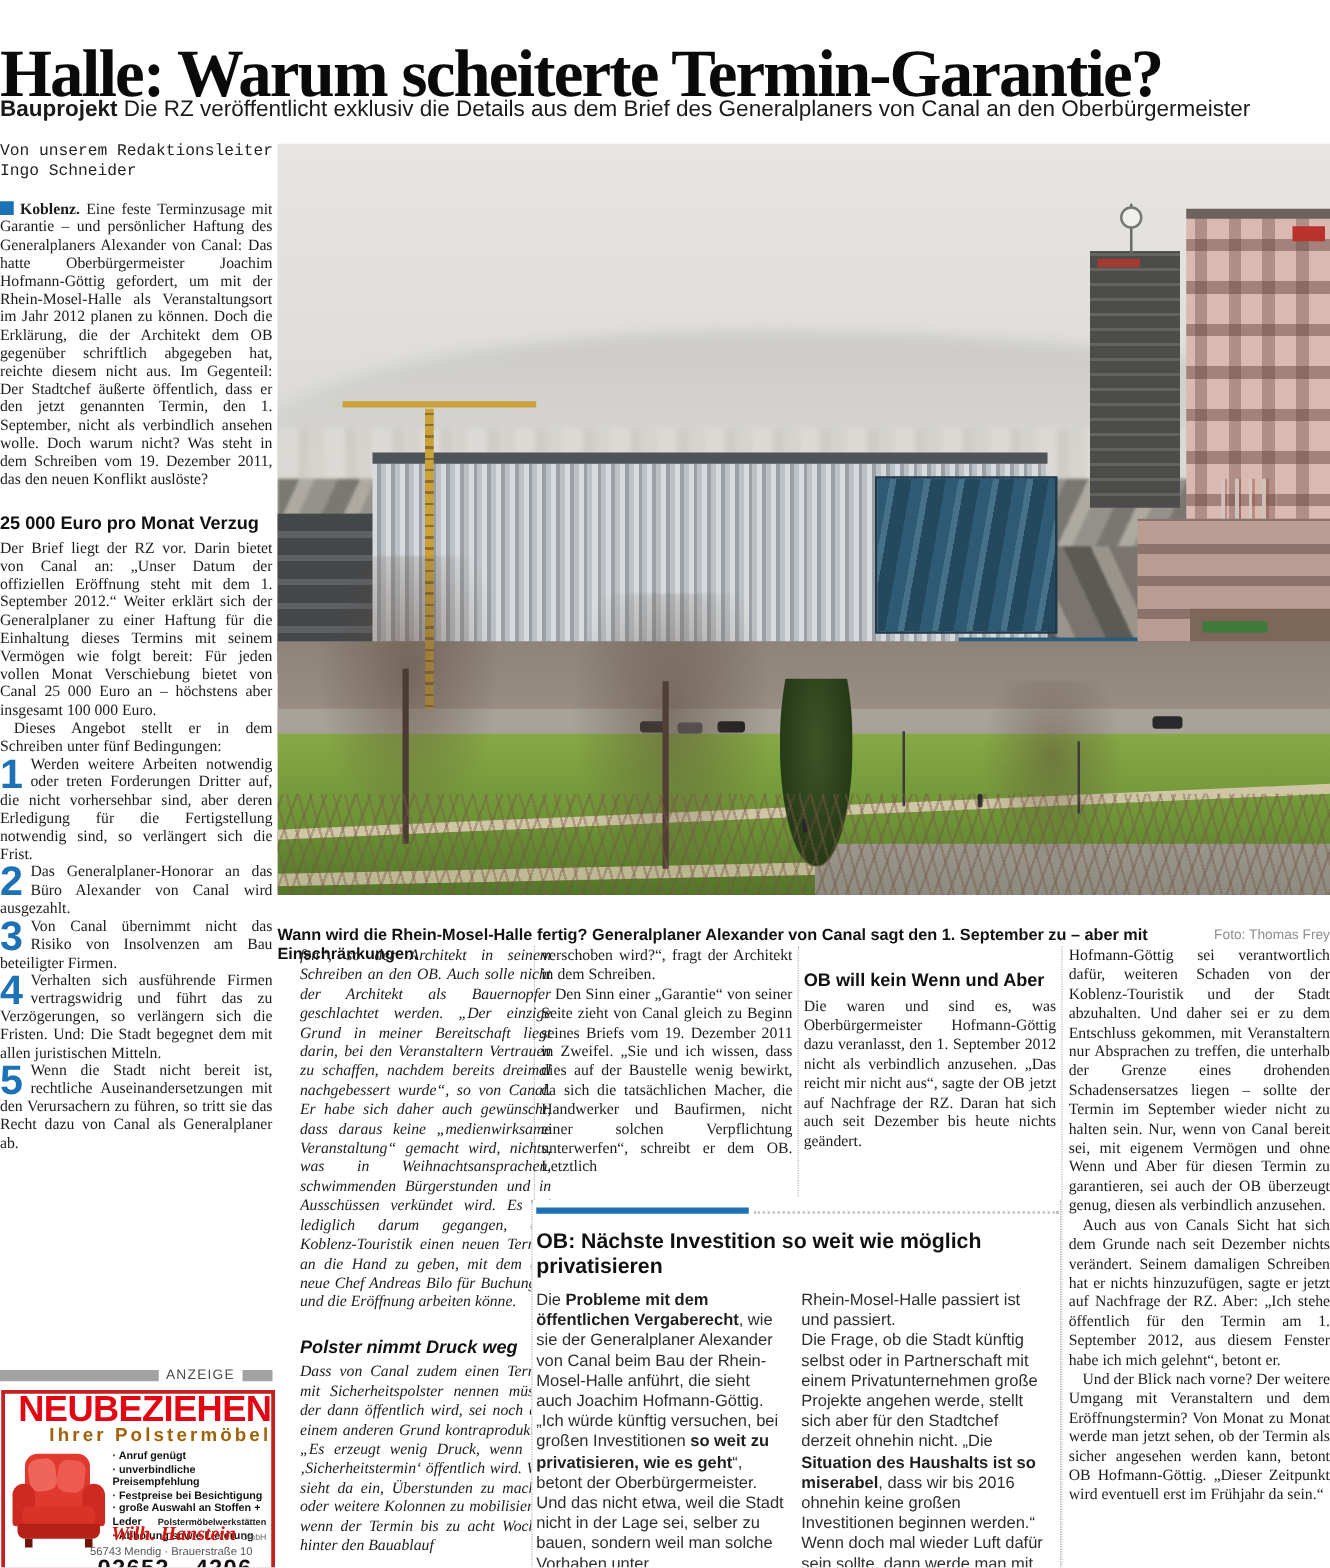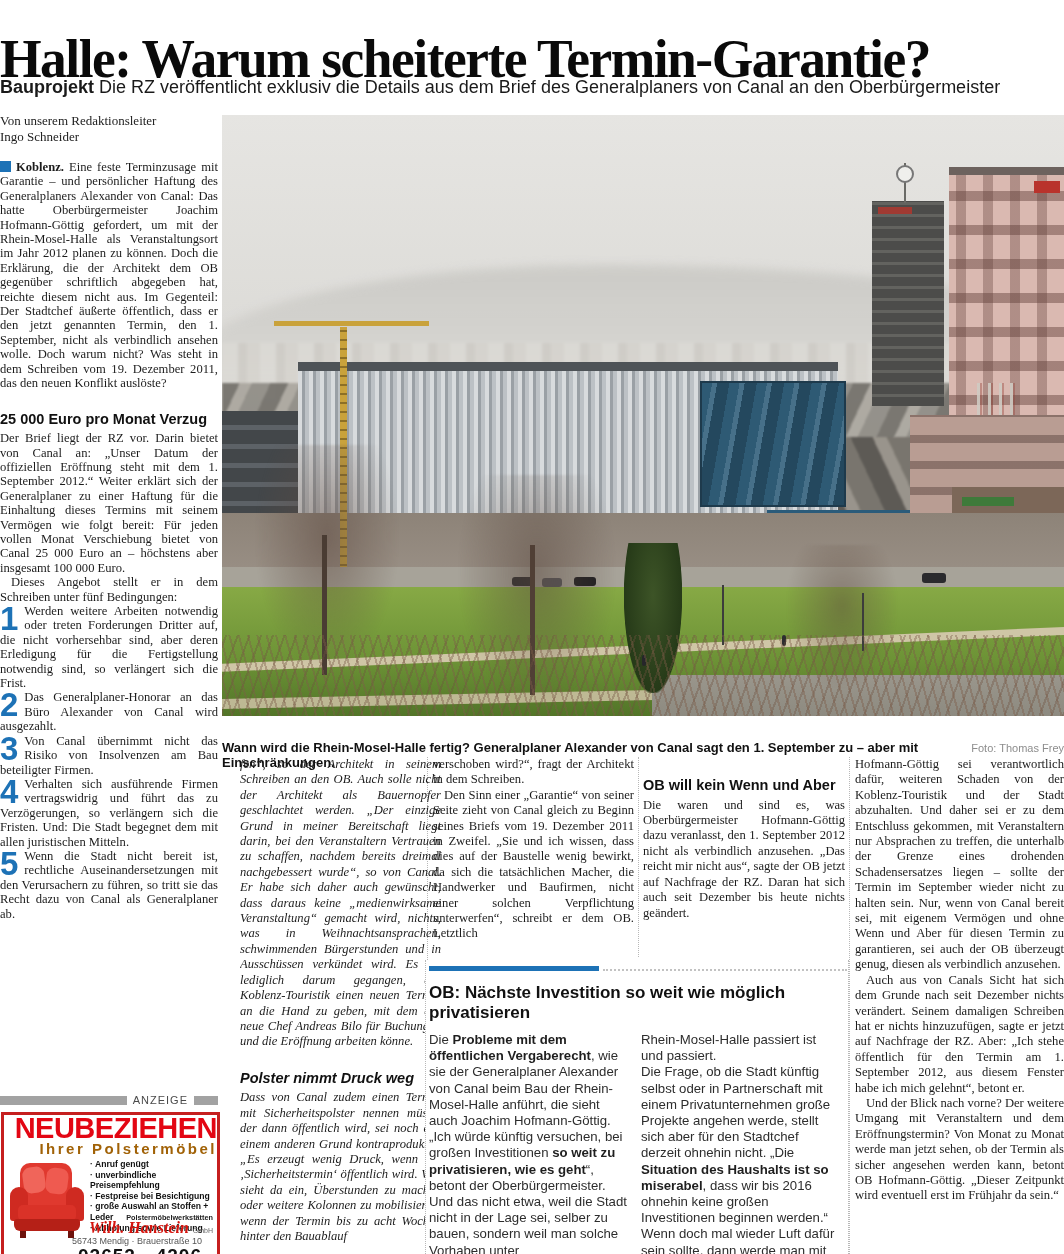--- a/index.html
+++ b/index.html
@@ -6,21 +6,21 @@
   .page{position:relative;width:1064px;height:1254px;background:#fff;overflow:hidden;
         font-family:"Liberation Serif",serif;color:#151515;}
 
   
   .headline{position:absolute;left:0;top:-6px;width:1064px;font-size:54px;font-weight:bold;
             letter-spacing:-1.5px;line-height:1.08;white-space:nowrap;color:#0a0a0a;
             transform:scaleX(.99);transform-origin:left;}
   .kicker{position:absolute;left:0;top:77px;width:1064px;font-family:"Liberation Sans",sans-serif;
           font-size:18px;color:#1a1a1a;white-space:nowrap;}
   .kicker b{font-weight:bold;}
-  .byline{position:absolute;left:0;top:113px;font-family:Liberation Serif, serif;
+  .byline{position:absolute;left:0;top:113px;font-family:Liberation Mono, monospace;
           font-size:13px;line-height:15.5px;color:#222;}
 
   
   .serifcol{font-size:12.6px;line-height:14.4px;text-align:justify;color:#1c1c1c;}
   .serifcol p{margin:0;}
   .serifcol p.ind{text-indent:11px;}
   .subhead{font-family:"Liberation Sans",sans-serif;font-weight:bold;font-size:14.5px;
            margin:20px 0 4px;text-align:left;line-height:1.15;color:#111;}
 
   

